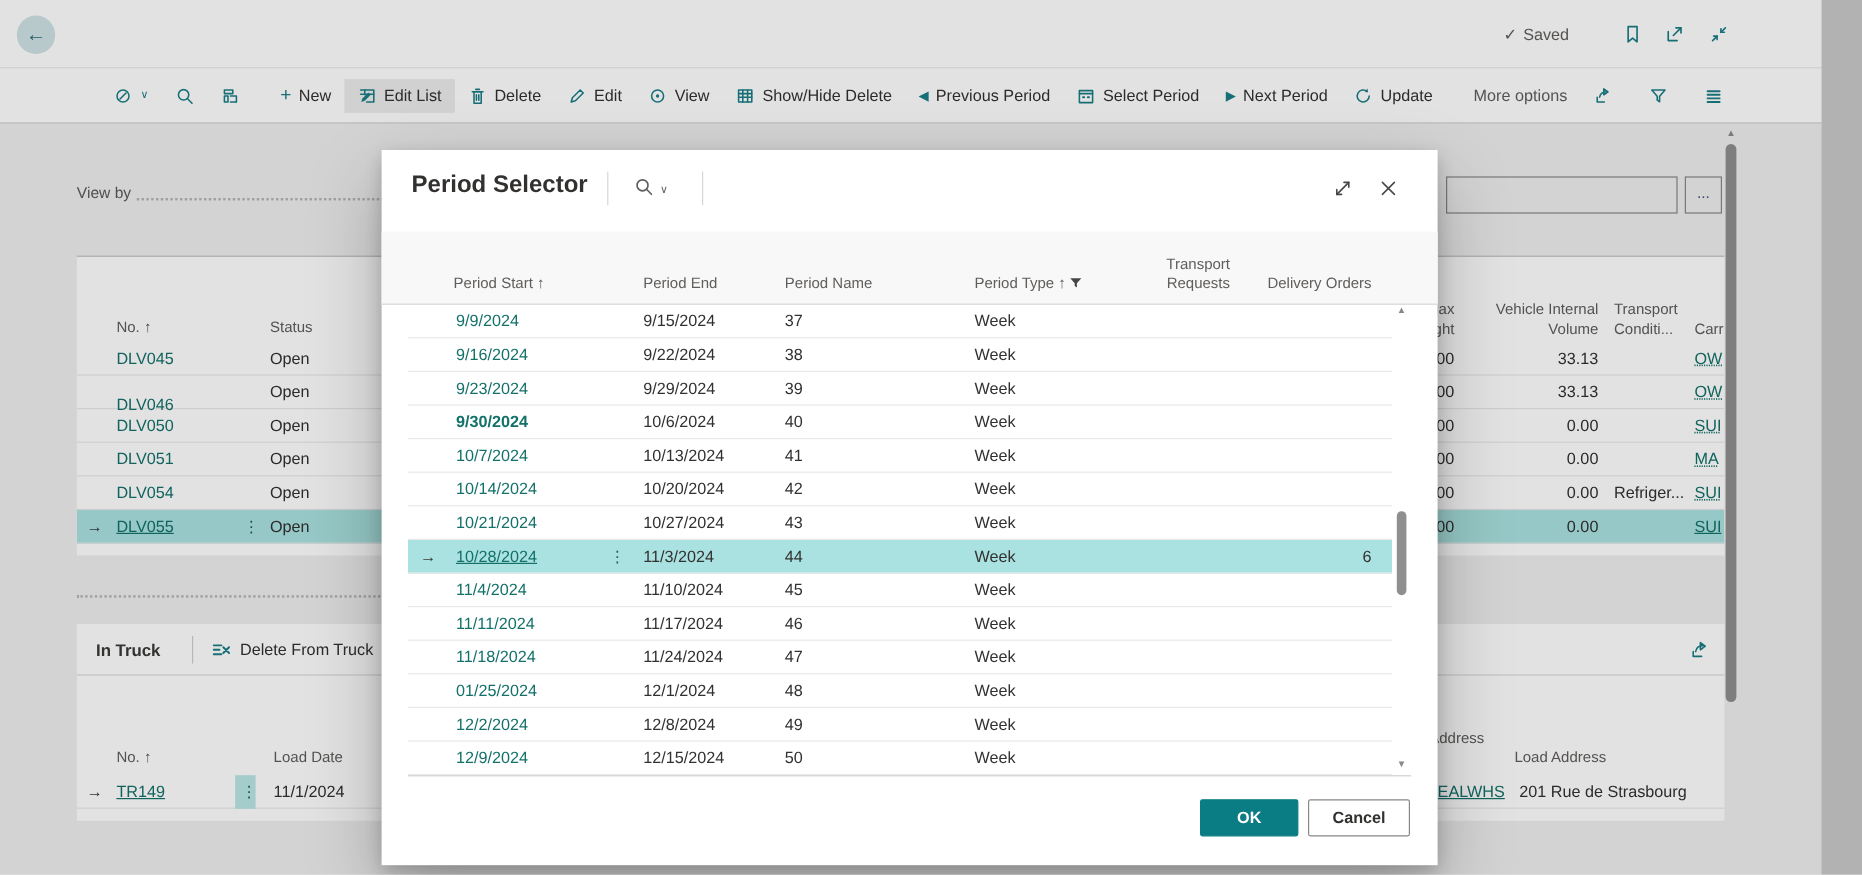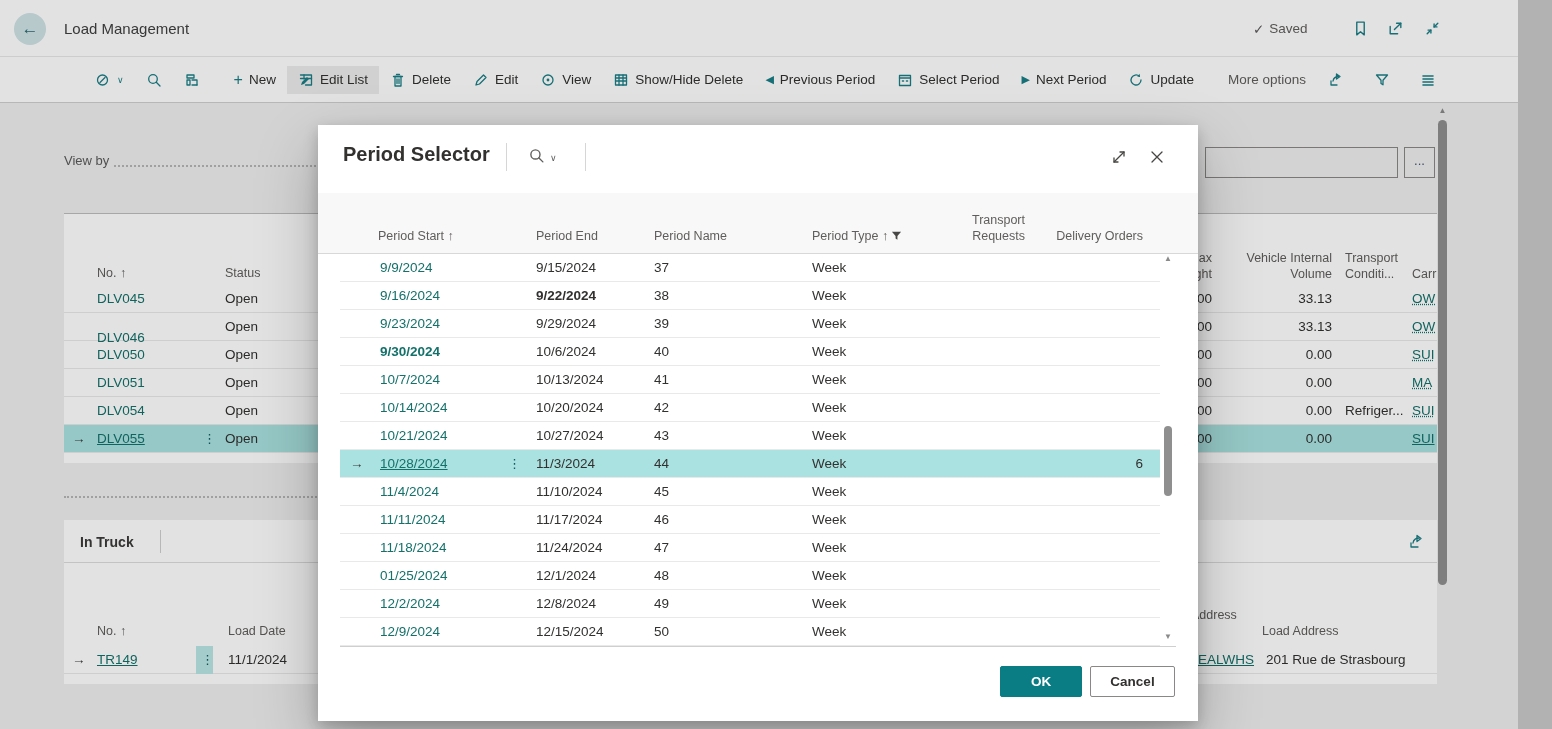--- a/index.html
+++ b/index.html
@@ -93,21 +93,20 @@
   svg { fill:none; stroke:currentColor; stroke-width:1.3; stroke-linecap:round; stroke-linejoin:round; }
   svg .f { fill:currentColor; stroke:none; }
 </style>
 </head>
 <body>
 
 <div class="app-header">
   <div class="back-btn">
       <span>←</span>
     </div>
-  <div class="page-title">Load Management</div>
   <div class="saved-box">
     <span>✓</span>
     <span>Saved</span>
   </div>
   <span class="hdr-icon" style="left:1352px;">
       <svg viewBox="0 0 16 16">
         <path d="M4.5 2h7v12l-3.5-3-3.5 3z"></path>
       </svg>
     </span>
   <span class="hdr-icon" style="left:1387px;">
@@ -350,20 +349,29 @@
         </div>
       </div>
   </div>
 
   <div class="dotted-div2"></div>
 
   <div class="card lower-card">
     <div class="lc-band">
       <div class="intruck-tab">In Truck</div>
       <div class="band-sep"></div>
+      <div class="band-action">
+        <span class="ic">
+            <svg viewBox="0 0 16 16">
+              <path d="M2 4.5h6M2 8h4.5M2 11.5h6" stroke-width="1.5"></path>
+              <path d="M9.5 6l4.5 4.5M14 6l-4.5 4.5" stroke-width="1.5"></path>
+            </svg>
+          </span>
+        <span>Delete From Truck</span>
+      </div>
       <span class="band-share"><svg viewBox="0 0 17 17">
             <path d="M3 10v4h7"></path>
             <path d="M5 10c.5-3.2 3.2-5 6.5-5"></path>
             <path d="M9 2.5L13 5.5 9 8.5z"></path>
           </svg></span>
     </div>
     <span class="col-head" style="left:33px; top:104px;">No. ↑</span>
     <span class="col-head" style="left:164px; top:104px;">Load Date</span>
     <span class="col-head" style="left:1127px; top:88px;">Address</span>
     <span class="col-head" style="left:1198px; top:104px;">Load Address</span>
@@ -429,21 +437,21 @@
         <span class="cell" style="left:314px;">37</span>
         <span class="cell" style="left:472px;">Week</span>
         <span class="cell r" style="right:135px; width:80px;"></span>
         <span class="cell r" style="right:17px; width:70px;"></span>
       </div>
 
       <div class="grid-row">
 
         <span class="cell cell-link" style="left:40px;">9/16/2024</span>
 
-        <span class="cell" style="left:196px;font-weight:bold;">9/22/2024</span>
+        <span class="cell" style="left:196px;">9/22/2024</span>
         <span class="cell" style="left:314px;">38</span>
         <span class="cell" style="left:472px;">Week</span>
         <span class="cell r" style="right:135px; width:80px;"></span>
         <span class="cell r" style="right:17px; width:70px;"></span>
       </div>
 
       <div class="grid-row">
 
         <span class="cell cell-link" style="left:40px;">9/23/2024</span>
 

